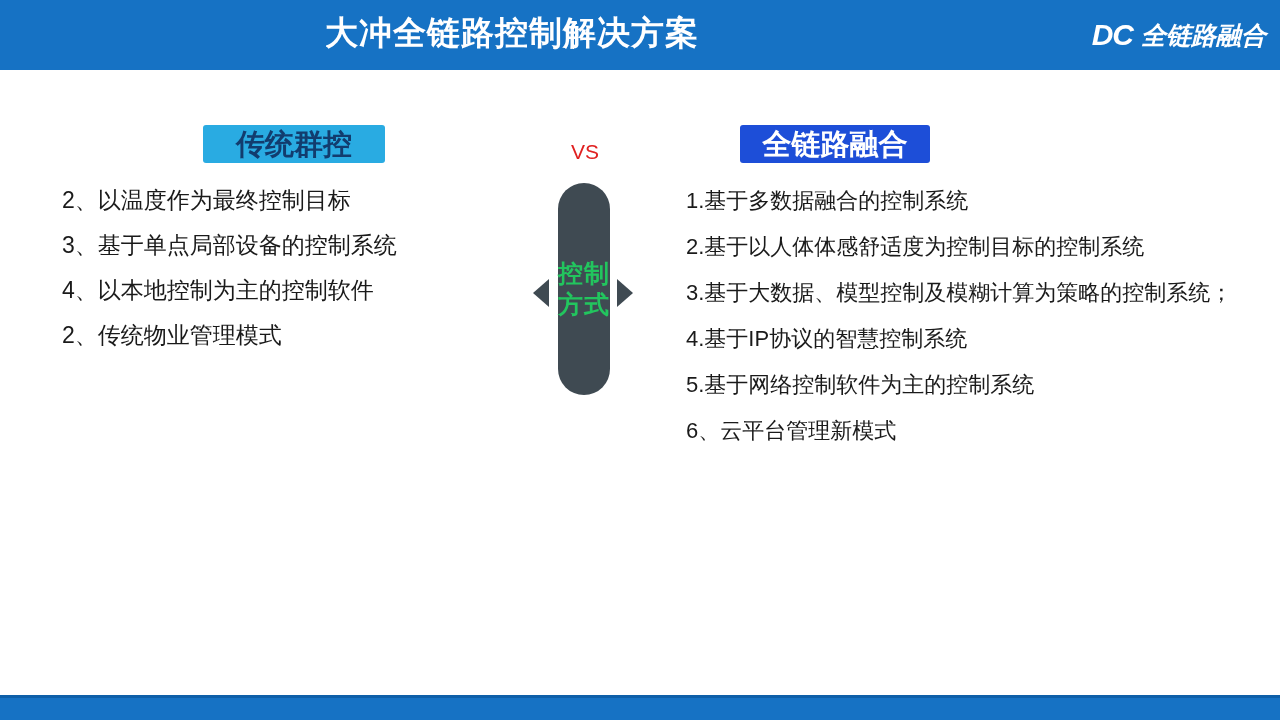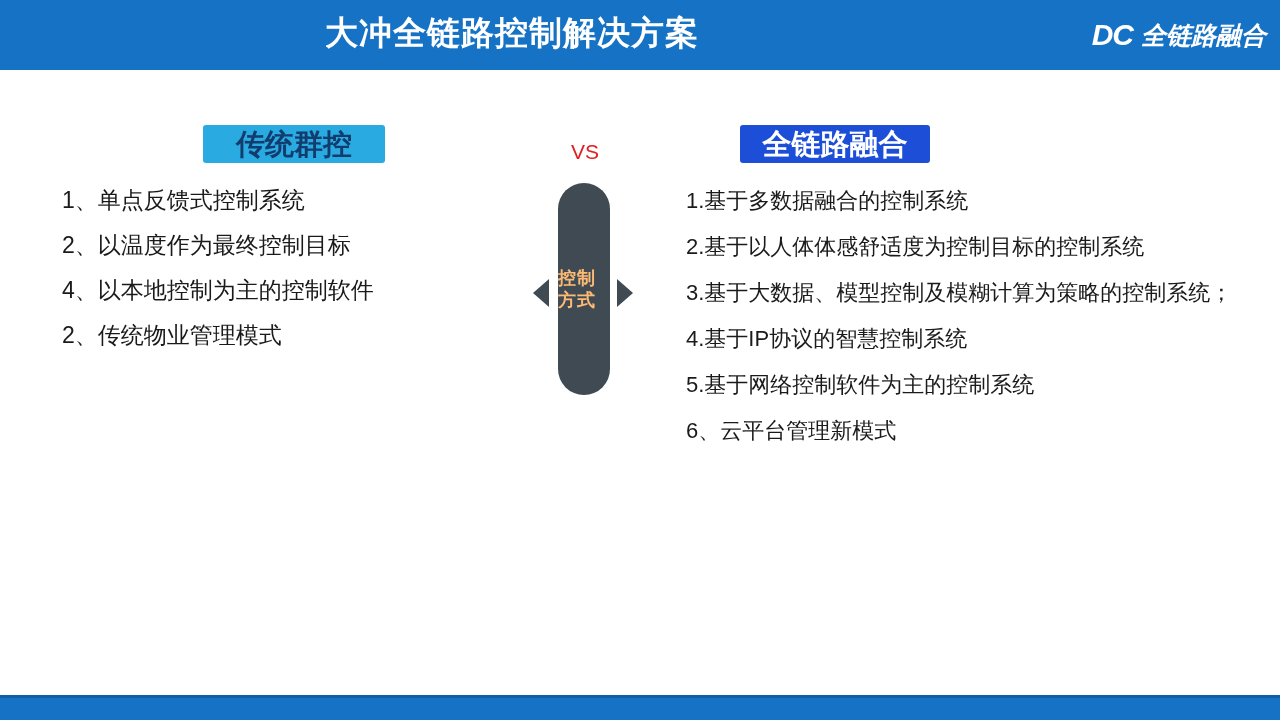--- a/index.html
+++ b/index.html
@@ -105,22 +105,22 @@
 
   
   .capsule {
     position: absolute;
     left: 558px;
     top: 183px;
     width: 52px;
     height: 212px;
     background: #3f4a52;
     border-radius: 26px;
-    color: #fdba74;
-    font-size: 18px;
+    color: #22c55e;
+    font-size: 25px;
     font-weight: bold;
     display: flex;
     flex-direction: column;
     align-items: center;
     justify-content: center;
     line-height: 1.25;
     letter-spacing: 1px;
   }
   .arrow {
     position: absolute;
@@ -196,22 +196,22 @@
   <div class="col-badge badge-left">传统群控</div>
   <div class="col-badge badge-right">全链路融合</div>
 
   <div class="vs-label">VS</div>
 
   <div class="arrow arrow-left"></div>
   <div class="arrow arrow-right"></div>
   <div class="capsule">控制方式</div>
 
   <div class="col col-left">
-    <div class="item">1、单点反馈式控制系统</div>
     <div class="item">2、以温度作为最终控制目标</div>
+    <div class="item">3、基于单点局部设备的控制系统</div>
     <div class="item">4、以本地控制为主的控制软件</div>
     <div class="item">2、传统物业管理模式</div>
   </div>
 
   <div class="col col-right">
     <div class="item">1.基于多数据融合的控制系统</div>
     <div class="item">2.基于以人体体感舒适度为控制目标的控制系统</div>
     <div class="item">3.基于大数据、模型控制及模糊计算为策略的控制系统；</div>
     <div class="item">4.基于IP协议的智慧控制系统</div>
     <div class="item">5.基于网络控制软件为主的控制系统</div>

